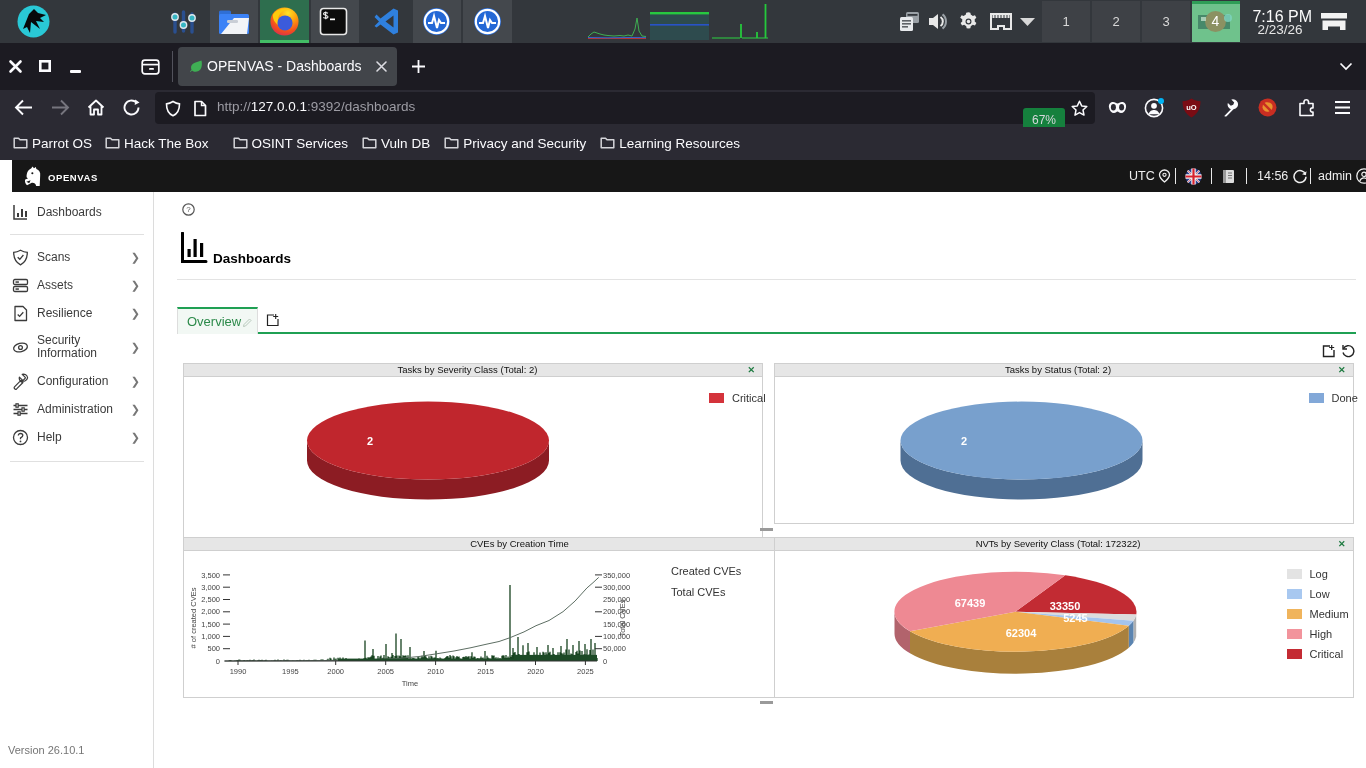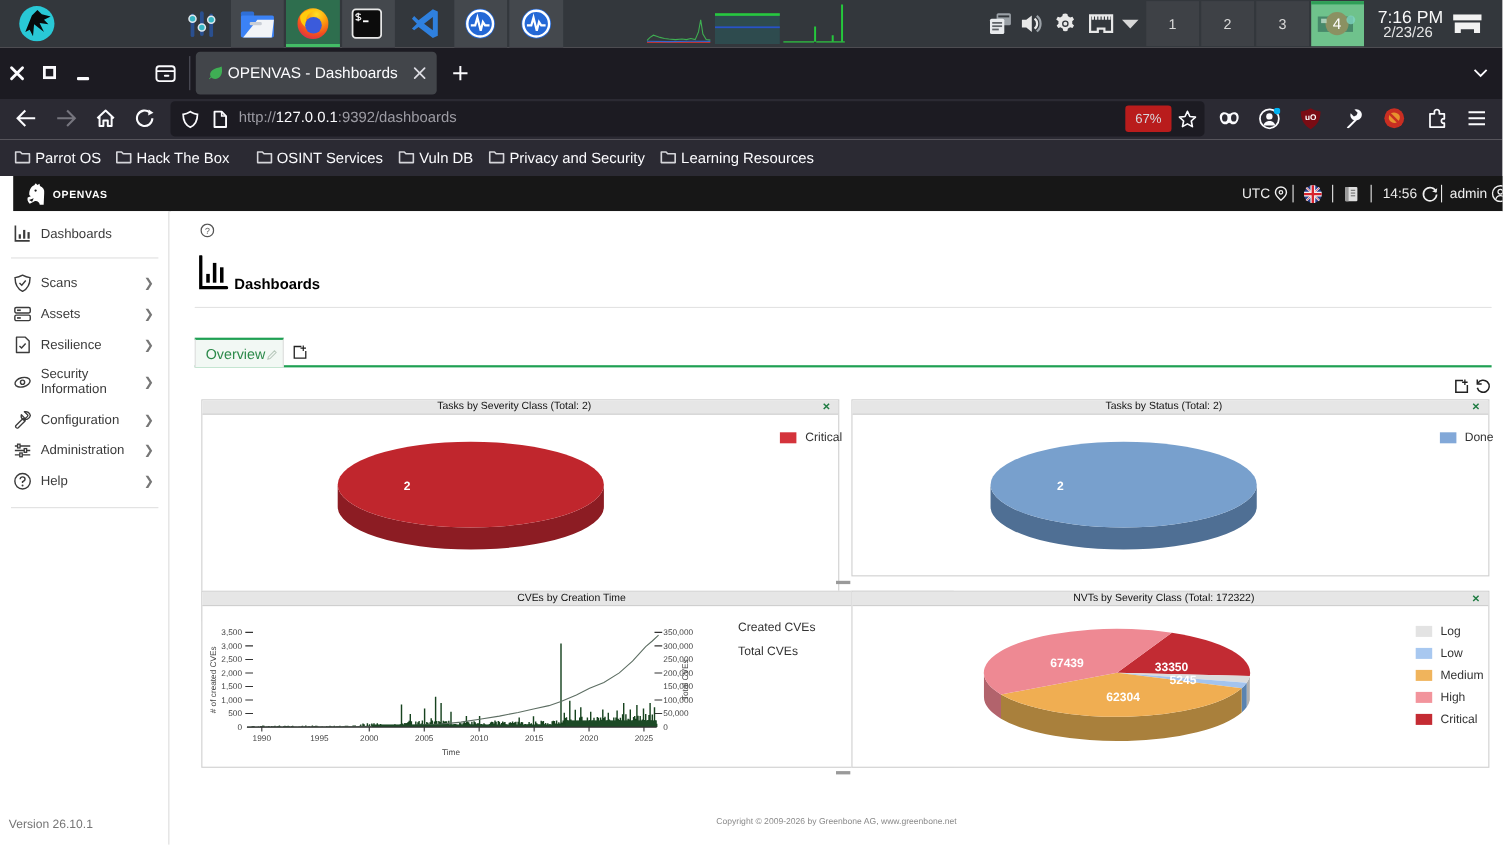--- a/index.html
+++ b/index.html
@@ -238,21 +238,21 @@
     </svg>
     <div id="urlbar">
       <svg class="abs" style="left:10px;top:8px" width="16" height="17" viewBox="0 0 16 17">
         <path d="M8 1.5 C10.5 3 13 3.7 14.5 3.9 C14.5 9.5 12.5 13.7 8 15.7 C3.5 13.7 1.5 9.5 1.5 3.9 C3 3.7 5.5 3 8 1.5 Z" stroke="#fbfbfe" stroke-width="1.6" fill="none"></path>
       </svg>
       <svg class="abs" style="left:38px;top:8px" width="14" height="17" viewBox="0 0 14 17">
         <path d="M2 1.5 H8.5 L12.5 5.5 V15.5 H2 Z" stroke="#fbfbfe" stroke-width="1.7" fill="none" stroke-linejoin="round"></path>
         <path d="M8.5 1.5 V5.5 H12.5" stroke="#fbfbfe" stroke-width="1.4" fill="none"></path>
       </svg>
       <div class="abs" style="left:62px;top:7px;font-size:13.5px;color:#9d9ca4;white-space:nowrap">http://<span style="color:#fbfbfe">127.0.0.1</span>:9392/dashboards</div>
-      <div class="abs" style="left:868px;top:4px;width:42px;height:24px;background:#b91c1c;border-radius:3px;color:#d7d7dc;font-size:12px;text-align:center;line-height:24px">67%</div>
+      <div class="abs" style="left:868px;top:16px;width:42px;height:24px;background:#15803d;border-radius:3px;color:#d7d7dc;font-size:12px;text-align:center;line-height:24px">67%</div>
       <svg class="abs" style="left:916px;top:8px" width="17" height="17" viewBox="0 0 17 17">
         <path d="M8.5 1.2 L10.7 5.9 L15.8 6.5 L12 10 L13 15.1 L8.5 12.6 L4 15.1 L5 10 L1.2 6.5 L6.3 5.9 Z" stroke="#fbfbfe" stroke-width="1.5" fill="none" stroke-linejoin="round"></path>
       </svg>
     </div>
 
     <svg class="abs" style="left:1108px;top:101px" width="19" height="13" viewBox="0 0 19 13">
       <path d="M5 1 C7 1 8.5 2.5 9.5 2.5 C10.5 2.5 12 1 14 1 C17 1 18.5 3.5 18 6.5 C17.5 10 15.5 12 13 12 C11 12 10.5 10.5 9.5 10.5 C8.5 10.5 8 12 6 12 C3.5 12 1.5 10 1 6.5 C0.5 3.5 2 1 5 1 Z" fill="#fbfbfe"></path>
       <ellipse cx="5.4" cy="6.2" rx="2.5" ry="3.3" fill="#2b2a33"></ellipse>
       <ellipse cx="13.6" cy="6.2" rx="2.5" ry="3.3" fill="#2b2a33"></ellipse>
     </svg>
@@ -558,14 +558,13 @@
       <div class="leg" style="left:485px;top:50px"><span class="sw" style="background:#a8c8f0"></span>Low</div>
       <div class="leg" style="left:485px;top:70px"><span class="sw" style="background:#f0b45c"></span>Medium</div>
       <div class="leg" style="left:485px;top:90px"><span class="sw" style="background:#f2949c"></span>High</div>
       <div class="leg" style="left:485px;top:110px"><span class="sw" style="background:#c42b33"></span>Critical</div>
     </div>
 
     <div class="abs" style="left:605px;top:336px;width:13px;height:3px;background:#9a9a9a"></div>
     <div class="abs" style="left:605px;top:509px;width:13px;height:3px;background:#9a9a9a"></div>
   </div>
   <div id="version">Version 26.10.1</div>
-  <div id="copyright">Copyright © 2009-2026 by Greenbone AG, www.greenbone.net</div>
 </div>
 
 </body></html>

